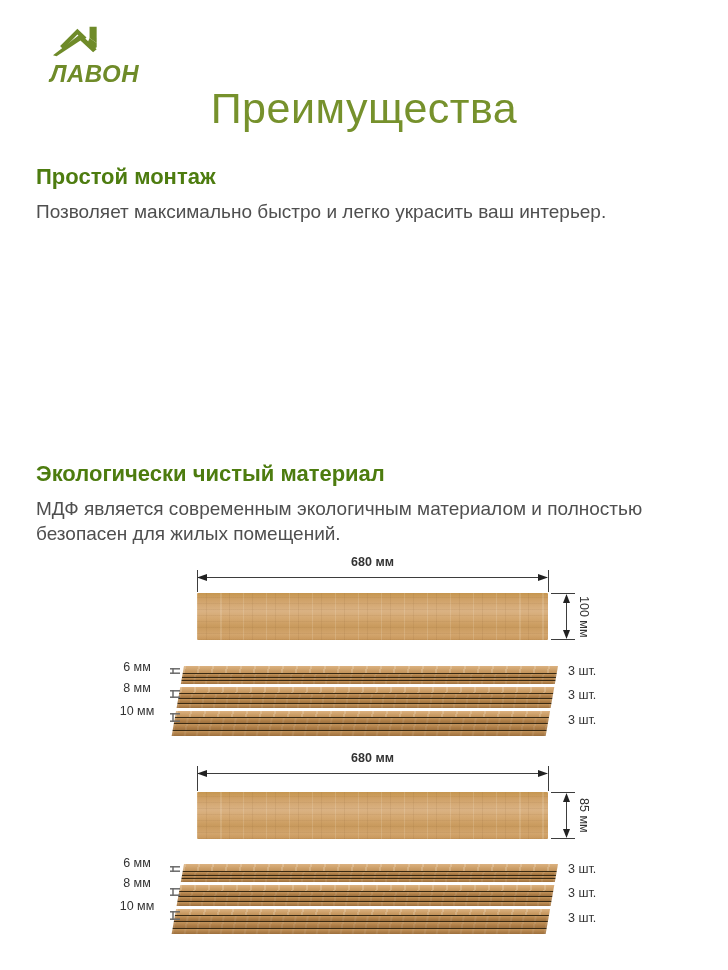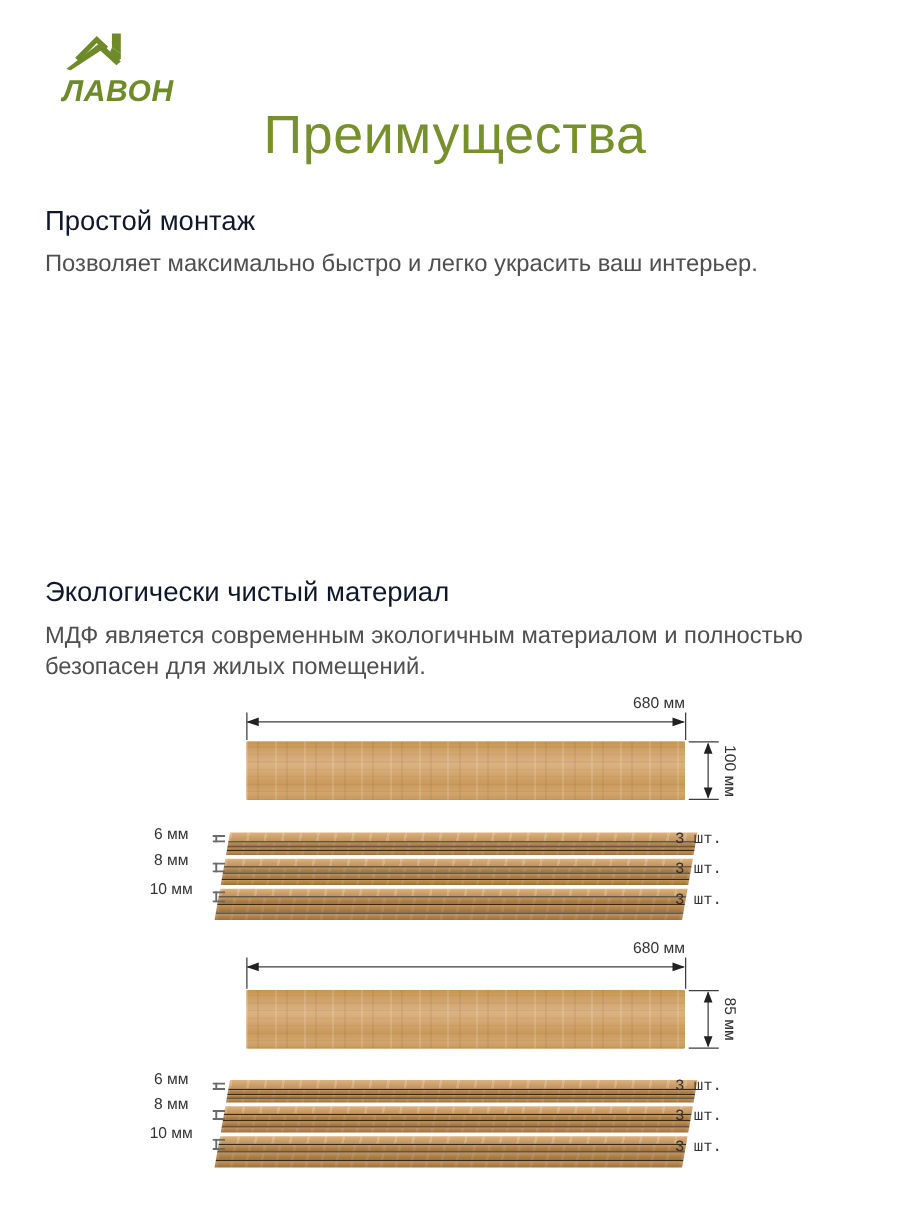--- a/index.html
+++ b/index.html
@@ -13,27 +13,27 @@
   .logo-icon {display:block; width:68px; height:40px; margin-left:2px;}
   .brand {font-size:24px; font-weight:700; letter-spacing:.5px; margin-top:2px; color:#6f8b29;}
 
   .title {
     position:absolute; left:0; right:0; top:84px; margin:0;
     text-align:center; font-size:43px; font-weight:400; color:#76912c; letter-spacing:.5px;
   }
 
   
   .sec {position:absolute; left:36px; width:672px;}
-  .sec h2 {margin:0 0 9px 0; font-size:22px; font-weight:400; color:#0f172a;}
+  .sec h2 {margin:0 0 9px 0; font-size:22px; font-weight:700; color:#4d7c0f;}
   .sec p  {margin:0; font-size:19px; line-height:25px; color:#4f4f4f;}
   .sec1{top:164px}.sec2{top:249px}.sec3{top:356px}.sec4{top:461px}
 
   
   .dim-label {position:absolute; font-size:12.5px; color:#333;}
-  .dim-label.w {left:197px; width:351px; text-align:right;}
+  .dim-label.w {left:197px; width:351px; text-align:center;font-weight:bold;}
   .vline {position:absolute; width:1px; background:#3d3d3d;}
   .hline {position:absolute; height:1px; background:#3d3d3d;}
   .arrow-h {position:absolute; left:197px; width:351px; height:11px;}
   .arrow-v {position:absolute; left:561px; width:11px; height:45px;}
   .vtext {
     position:absolute; left:576px; width:16px; height:45px;
     writing-mode:vertical-rl; font-size:12.5px; color:#333;
     display:flex; align-items:center; justify-content:center; white-space:nowrap;
   }
 
@@ -64,21 +64,21 @@
   .sheet {
     box-sizing:border-box; border-top:1.6px solid #3a2a12;
     background-image:
       repeating-linear-gradient(90deg, rgba(255,255,255,.08) 0 2px, rgba(255,255,255,0) 2px 12px),
       linear-gradient(180deg, #c3945c 0%, #b08049 50%, #9c6f3d 100%);
   }
   .g6 .sheet {height:3.5px;} .g8 .sheet {height:5px;} .g10 .sheet {height:6.5px;}
 
   .side-label {position:absolute; font-size:12.5px; color:#333; white-space:nowrap;}
   .side-label.l {left:108px; width:58px; text-align:center;}
-  .side-label.r {left:540px;font-family:Liberation Mono, monospace;}
+  .side-label.r {left:568px;}
   .tick {position:absolute; left:170px;}
 </style>
 </head>
 <body>
 
 <div class="page">
 
   <div class="logo">
     <svg class="logo-icon" viewBox="0 0 134 72" aria-hidden="true">
       <g fill="#6f8b29">

